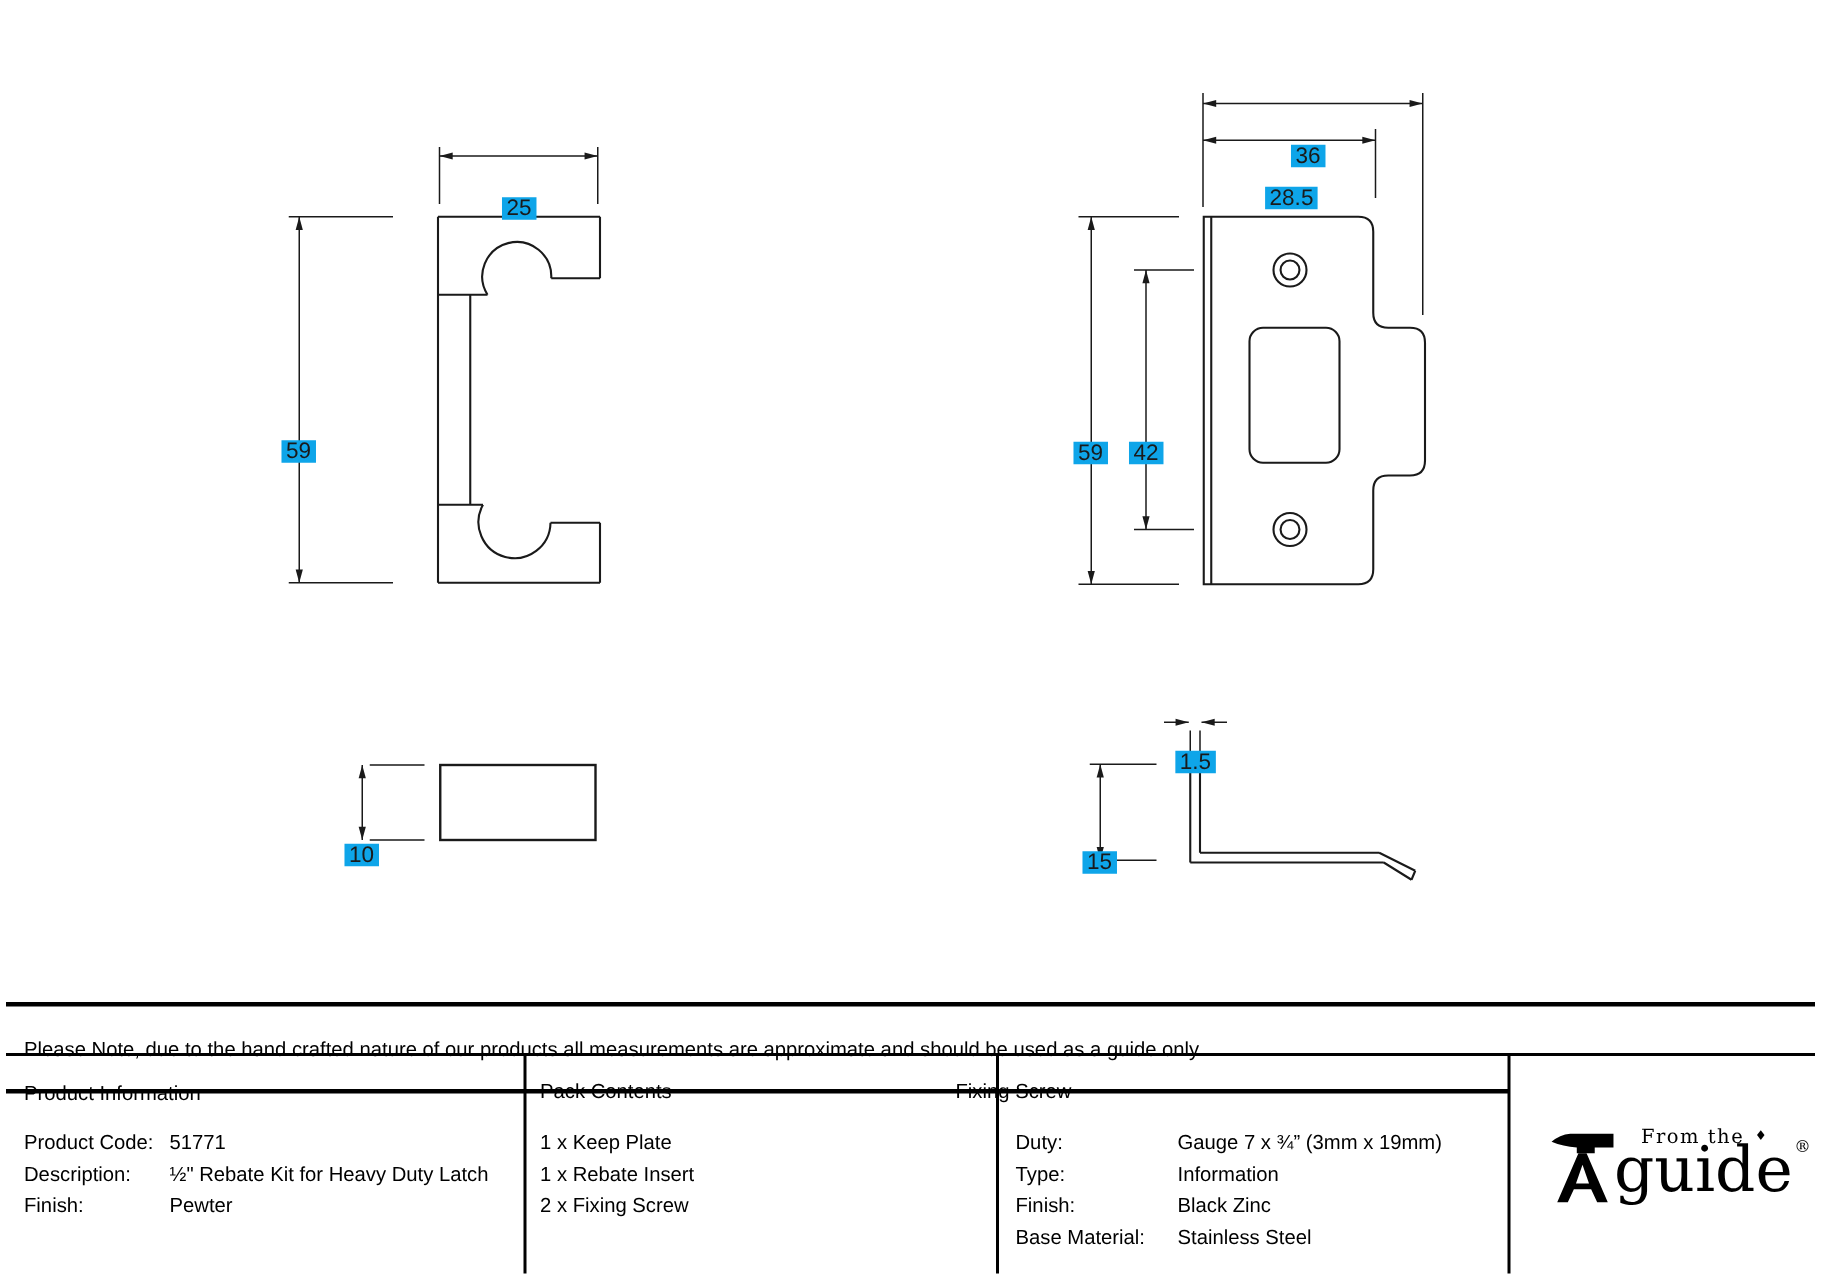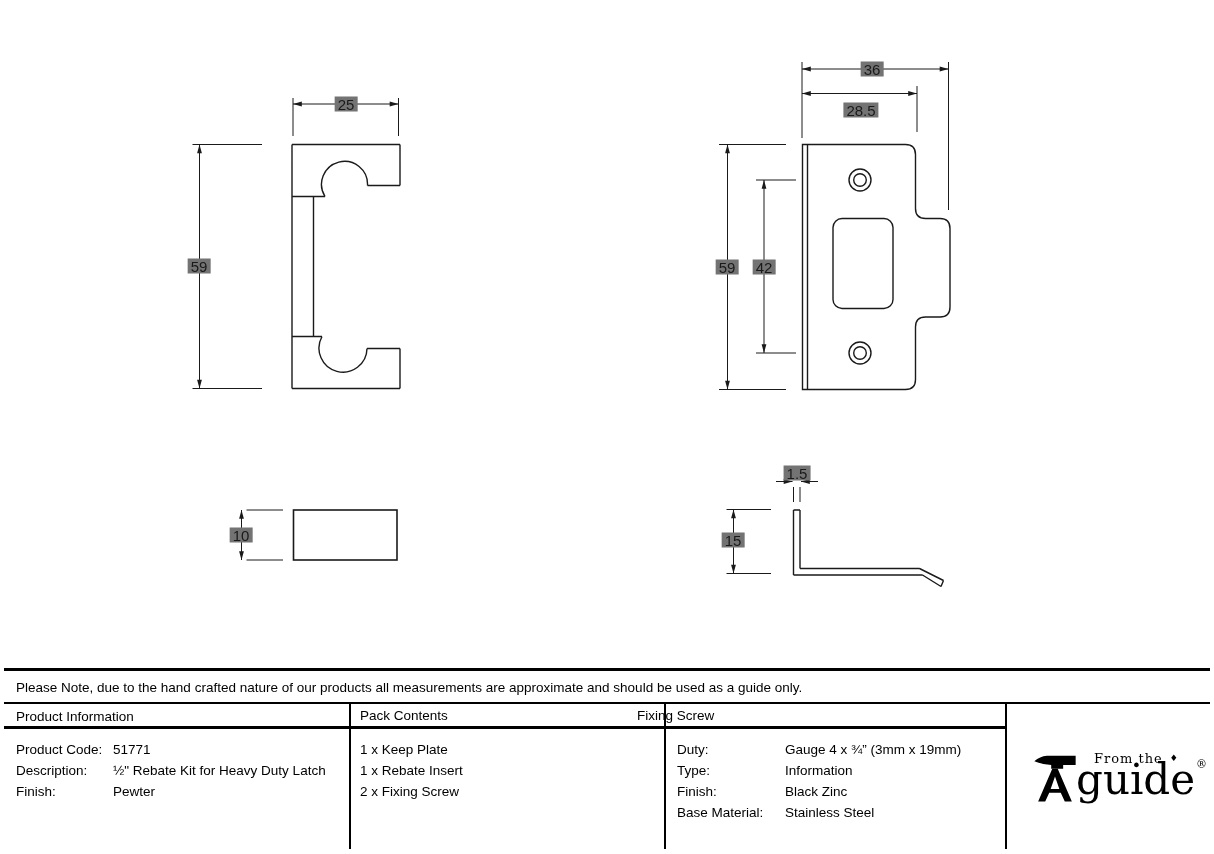--- a/index.html
+++ b/index.html
@@ -11,28 +11,29 @@
     color:#000;
     overflow:hidden;
     margin:0 auto;
   }
   .drawing-svg{position:absolute;left:0;top:0;}
   .dim-label{
     position:absolute;
     transform:translate(-50%,-50%);
     font-size:15px;
     line-height:15px;
-    background:#737373;
+    background:#0ea5e9;
     padding:0 3px;
     white-space:nowrap;
     color:#1a1a1a;
+    margin-top:35px;
   }
   
   .hline,.vline{position:absolute;background:#000;}
-  .txt{position:absolute;font-size:13.5px;line-height:16px;white-space:nowrap;}
+  .txt{position:absolute;font-size:13.5px;line-height:16px;white-space:nowrap;margin-top:12px;}
   .hdr{font-size:13.5px;}
   
   .logo{
     position:absolute;left:1032px;top:748px;width:168px;height:60px;
     display:flex;align-items:flex-start;
     font-family:"DejaVu Serif",serif;
   }
   .anvil-a{flex:0 0 auto;margin-top:4px;}
   .logo-right{display:flex;flex-direction:column;margin-left:-2px;}
   .logo-top{
@@ -122,21 +123,21 @@
       <path d="M776 481.5 H792.5" marker-end="url(#arr)"></path>
       <path d="M818 481.5 L801 481.5" marker-end="url(#arr)"></path>
       <path d="M726.5 509.5 H771 M726.5 573.5 H771"></path>
       <path d="M733.5 509.5 V573.5" marker-start="url(#arr)" marker-end="url(#arr)"></path>
     </g>
   </svg>
 
   <span class="dim-label" style="left:346px;top:104px">25</span>
   <span class="dim-label" style="left:199px;top:266px">59</span>
   <span class="dim-label" style="left:872px;top:69px">36</span>
-  <span class="dim-label" style="left:861px;top:110px">28.5</span>
+  <span class="dim-label" style="left:861px;top:97px">28.5</span>
   <span class="dim-label" style="left:727px;top:267px">59</span>
   <span class="dim-label" style="left:764px;top:267px">42</span>
   <span class="dim-label" style="left:241px;top:535px">10</span>
   <span class="dim-label" style="left:797px;top:473px">1.5</span>
   <span class="dim-label" style="left:733px;top:540px">15</span>
 
   <div class="hline" style="left:4px;right:4px;top:668px;height:2.5px"></div>
   <div class="hline" style="left:4px;right:4px;top:701.5px;height:2px"></div>
   <div class="hline" style="left:4px;width:1002px;top:725.5px;height:3.5px"></div>
   <div class="vline" style="left:348.5px;top:701.5px;height:147px;width:2px"></div>
@@ -154,21 +155,21 @@
   <span class="txt" style="left:16px;top:763px">Description:</span>
   <span class="txt" style="left:113px;top:763px">½" Rebate Kit for Heavy Duty Latch</span>
   <span class="txt" style="left:16px;top:784px">Finish:</span>
   <span class="txt" style="left:113px;top:784px">Pewter</span>
 
   <span class="txt" style="left:360px;top:742px">1 x Keep Plate</span>
   <span class="txt" style="left:360px;top:763px">1 x Rebate Insert</span>
   <span class="txt" style="left:360px;top:784px">2 x Fixing Screw</span>
 
   <span class="txt" style="left:677px;top:742px">Duty:</span>
-  <span class="txt" style="left:785px;top:742px">Gauge 4 x ¾” (3mm x 19mm)</span>
+  <span class="txt" style="left:785px;top:742px">Gauge 7 x ¾” (3mm x 19mm)</span>
   <span class="txt" style="left:677px;top:763px">Type:</span>
   <span class="txt" style="left:785px;top:763px">Information</span>
   <span class="txt" style="left:677px;top:784px">Finish:</span>
   <span class="txt" style="left:785px;top:784px">Black Zinc</span>
   <span class="txt" style="left:677px;top:805px">Base Material:</span>
   <span class="txt" style="left:785px;top:805px">Stainless Steel</span>
 
   <div class="logo">
     <svg class="anvil-a" width="46" height="50" viewBox="0 0 40 46">
       <path fill="#000" d="M1 8.5 Q6 4 12.5 3.5 L39 3.5 L39 12 L27.5 12 L27.5 15.5 L16.5 15.5 L16.5 12 Q8 11.5 1 8.5 Z"></path>

